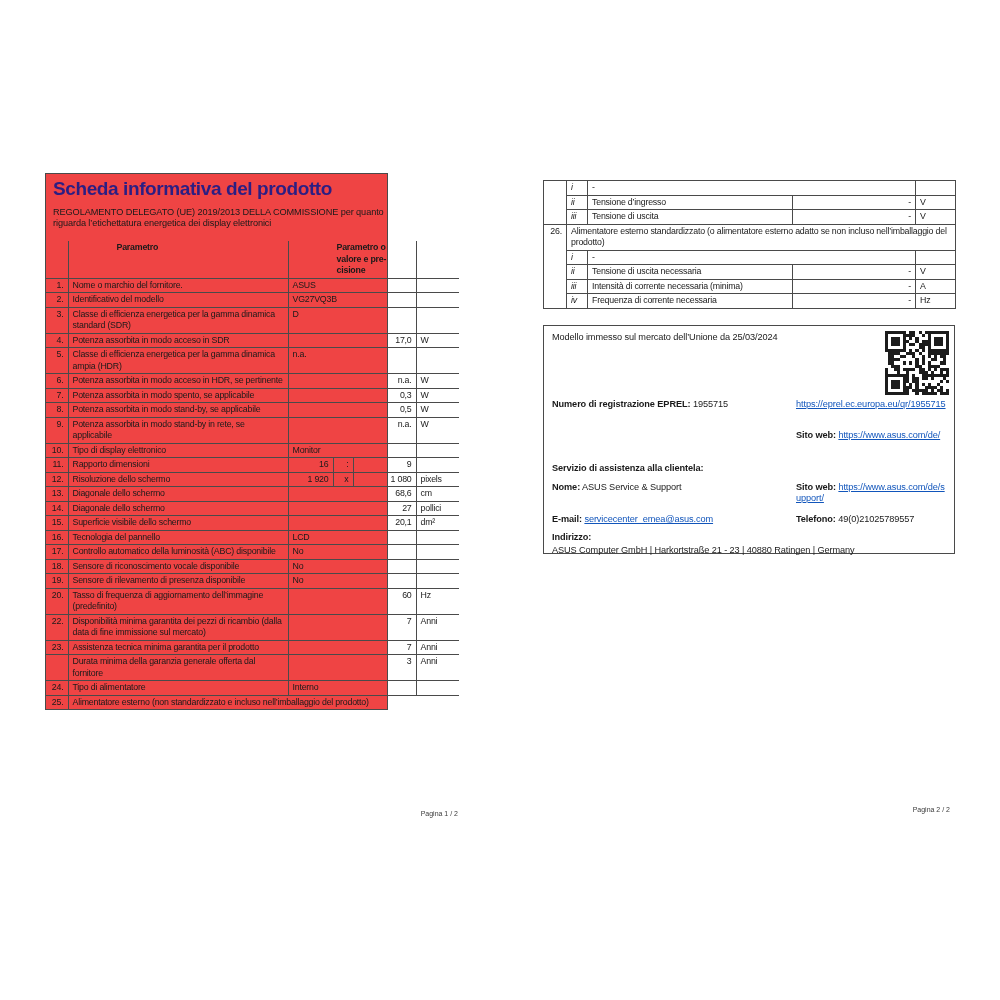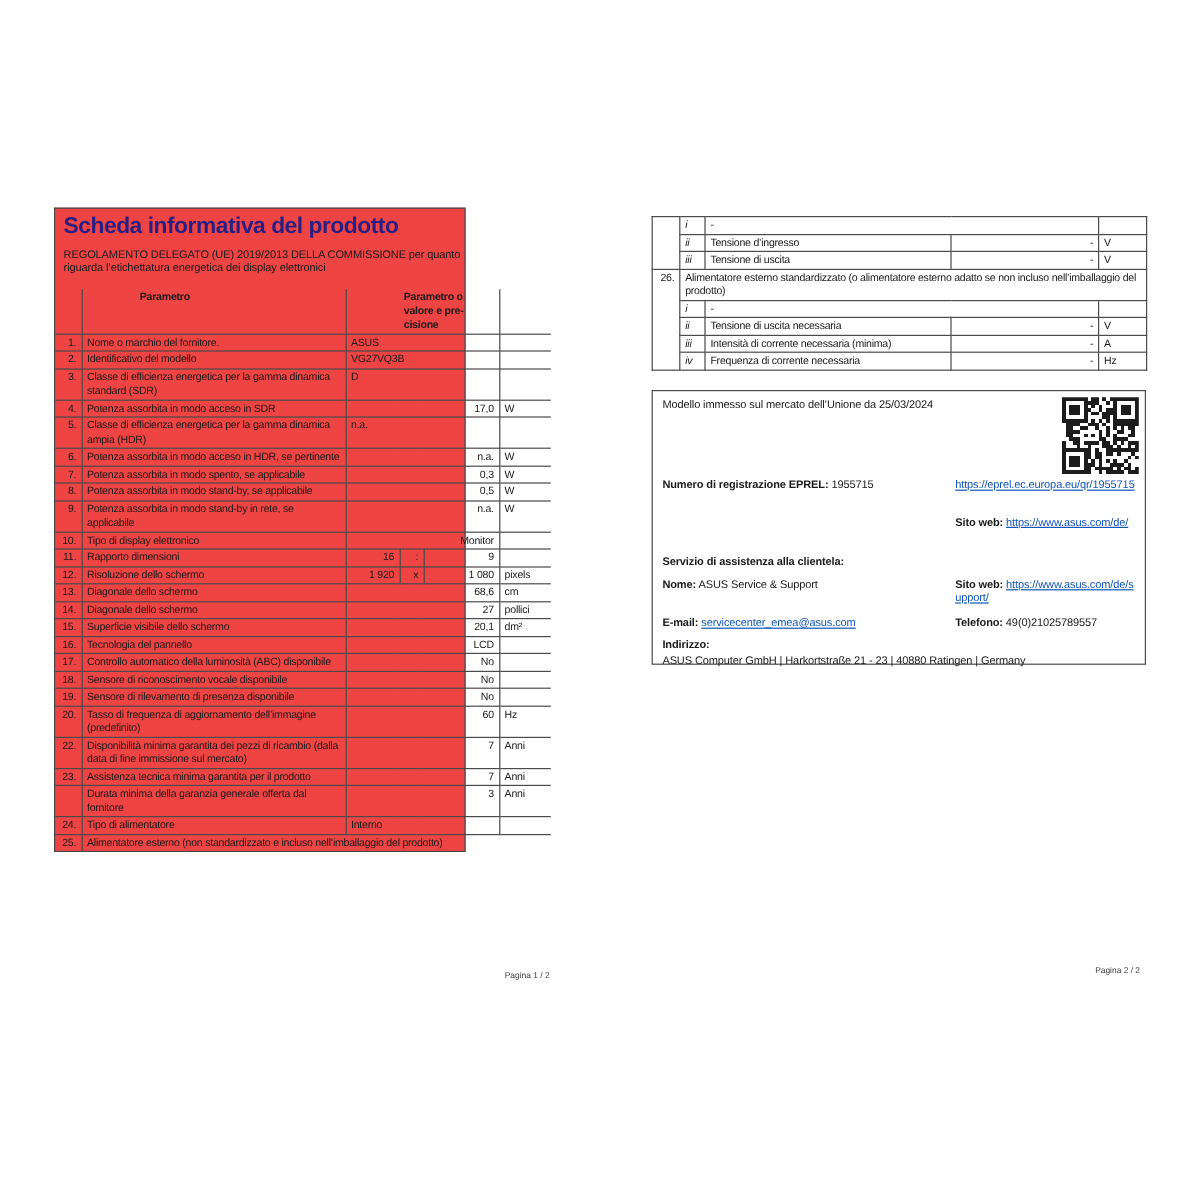--- a/index.html
+++ b/index.html
@@ -35,21 +35,21 @@
   }
   table.sheet td{
     border:1px solid var(--border-color);
     font-size:8.8px;line-height:11.5px;letter-spacing:-0.2px;
     padding:1px 4px;vertical-align:top;overflow:hidden;
   }
   td.num{text-align:right;padding-right:3px;margin-top:43px;}
   td.sub{font-style:italic;padding-left:6px;}
   td.r{text-align:right;padding-right:5px;}
   td.c{text-align:right;padding:1px 1px;}
-  td.enum{text-align:right;padding-left:62px;}
+  td.enum{text-align:left;padding-left:62px;}
   td.unit{padding-left:4px;}
   tr.hdr td{font-weight:bold;padding-left:48px;}
   
   #infobox{
     position:absolute;left:543px;top:313px;width:412px;height:229px;
     border:1px solid var(--border-color);box-sizing:border-box;
     font-size:9.2px;line-height:11px;letter-spacing:-0.1px;margin-top:12px;
   }
   .ib{position:absolute;}
   .lcol{left:8px;width:240px;}

